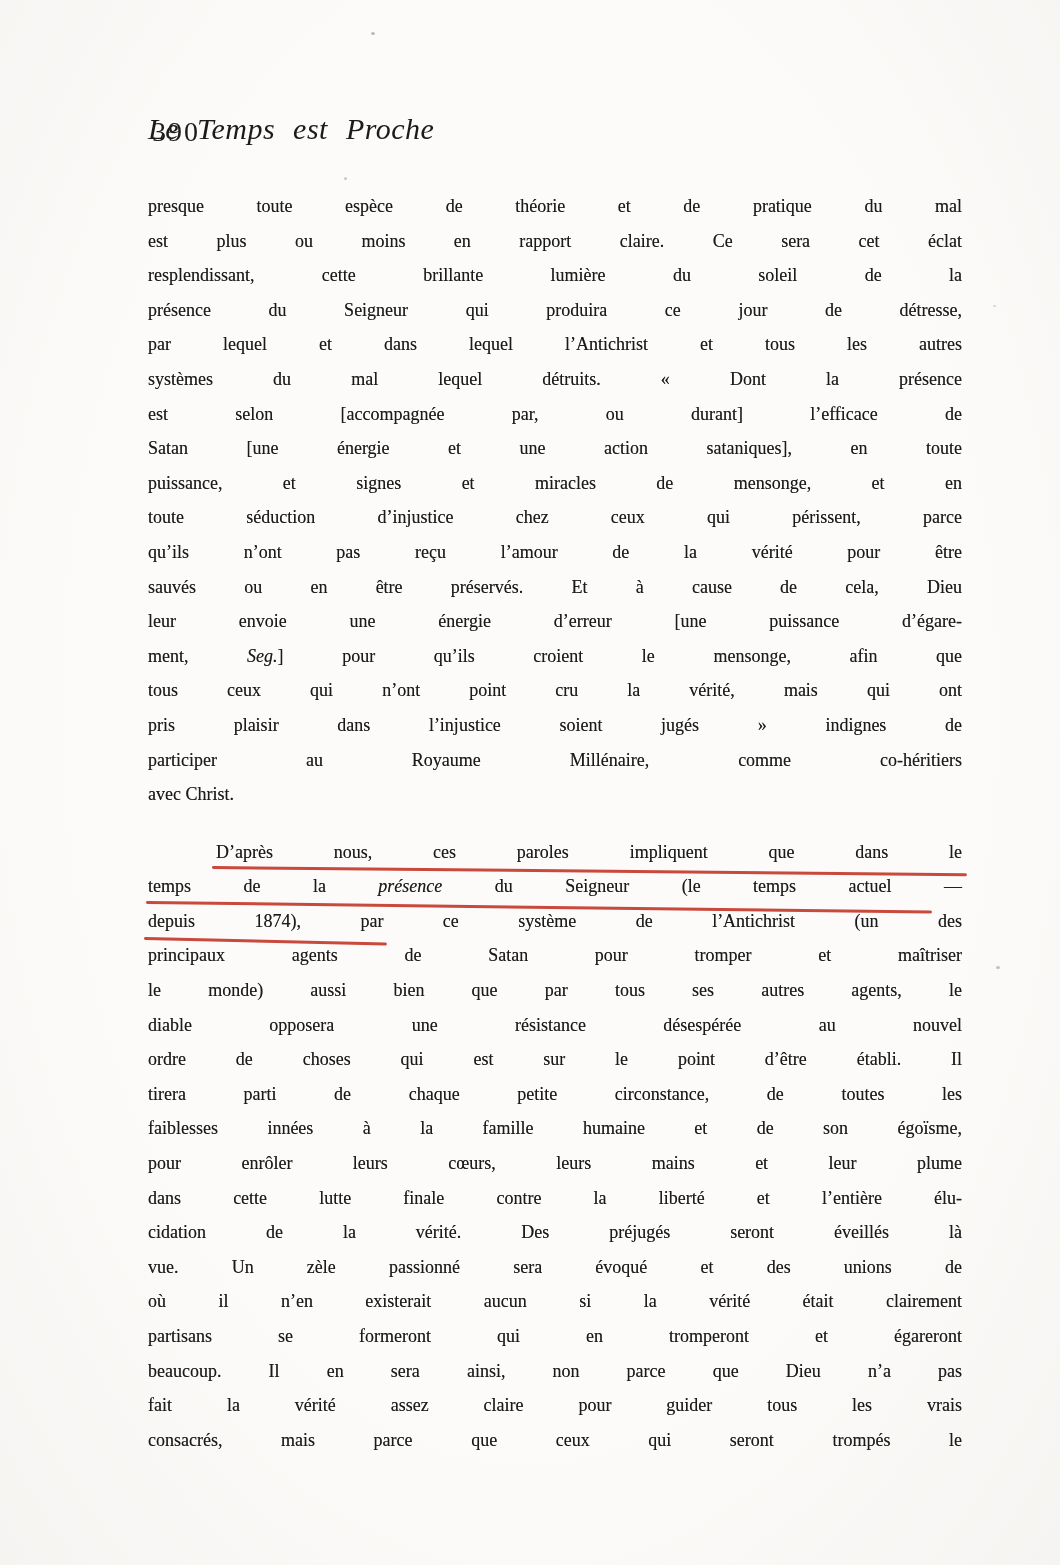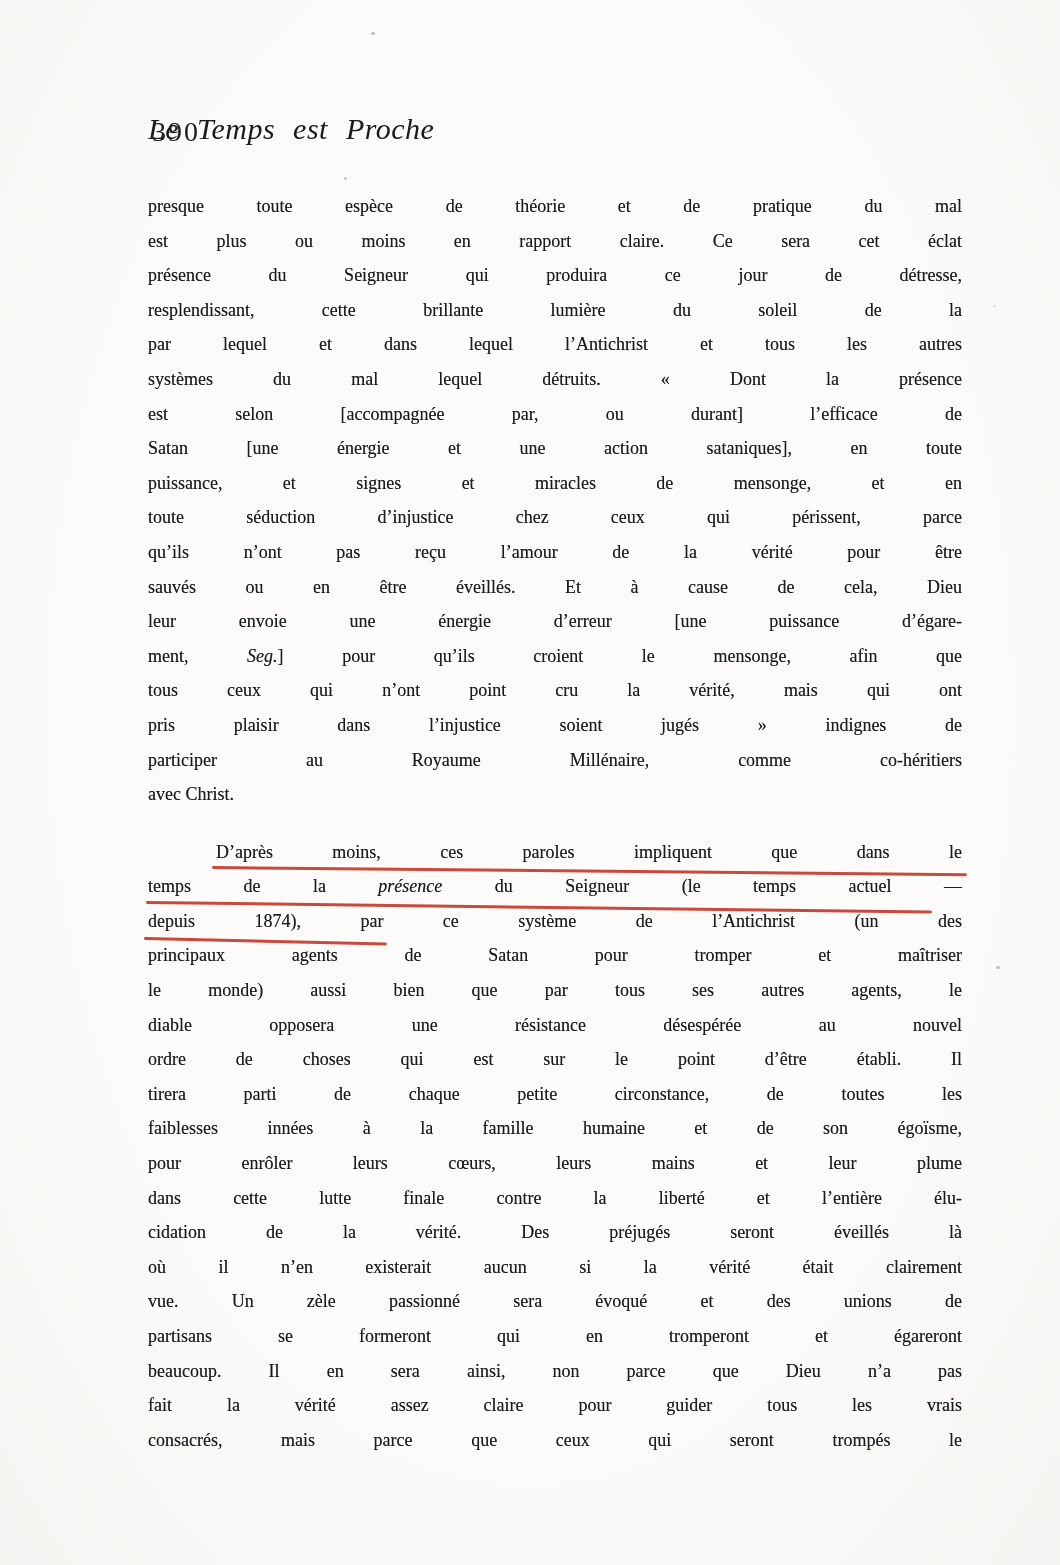--- a/index.html
+++ b/index.html
@@ -98,48 +98,48 @@
 <div class="speck" style="left:993px; top:305px; width:3px; height:2px; opacity:0.35;"></div>
 
 <div class="page-header">
   <div class="page-number">390</div>
   <div class="running-title">Le Temps est Proche</div>
 </div>
 
 <div class="text-block" id="text-block">
     <div class="line"><span class="">presque toute espèce de théorie et de pratique du mal</span></div>
     <div class="line"><span class="">est plus ou moins en rapport claire. Ce sera cet éclat</span></div>
+    <div class="line"><span class="">resplendissant, cette brillante lumière du soleil de la</span></div>
     <div class="line"><span class="">présence du Seigneur qui produira ce jour de détresse,</span></div>
-    <div class="line"><span class="">resplendissant, cette brillante lumière du soleil de la</span></div>
     <div class="line"><span class="">par lequel et dans lequel l’Antichrist et tous les autres</span></div>
     <div class="line"><span class="">systèmes du mal lequel détruits. « Dont la présence</span></div>
     <div class="line"><span class="">est selon [accompagnée par, ou durant] l’efficace de</span></div>
     <div class="line"><span class="">Satan [une énergie et une action sataniques], en toute</span></div>
     <div class="line"><span class="">puissance, et signes et miracles de mensonge, et en</span></div>
     <div class="line"><span class="">toute séduction d’injustice chez ceux qui périssent, parce</span></div>
     <div class="line"><span class="">qu’ils n’ont pas reçu l’amour de la vérité pour être</span></div>
-    <div class="line"><span class="">sauvés ou en être éveillés. Et à cause de cela, Dieu</span></div>
+    <div class="line"><span class="">sauvés ou en être préservés. Et à cause de cela, Dieu</span></div>
     <div class="line"><span class="">leur envoie une énergie d’erreur [une puissance d’égare-</span></div>
     <div class="line"><span class="">ment, </span><span class="it">Seg.</span><span class="">] pour qu’ils croient le mensonge, afin que</span></div>
     <div class="line"><span class="">tous ceux qui n’ont point cru la vérité, mais qui ont</span></div>
     <div class="line"><span class="">pris plaisir dans l’injustice soient jugés » indignes de</span></div>
     <div class="line"><span class="">participer au Royaume Millénaire, comme co-héritiers</span></div>
     <div class="line no-just"><span class="">avec Christ.</span></div>
     <div class="para-gap"></div>
-    <div class="line" style="padding-left: 68px;"><span class="">D’après moins, ces paroles impliquent que dans le</span><div class="redline" style="left: 64px; width: 755px; top: 31px; transform: rotate(0.55deg); background: rgb(196, 58, 43);"></div></div>
+    <div class="line" style="padding-left: 68px;"><span class="">D’après nous, ces paroles impliquent que dans le</span><div class="redline" style="left: 64px; width: 755px; top: 31px; transform: rotate(0.55deg); background: rgb(196, 58, 43);"></div></div>
     <div class="line"><span class="">temps de la </span><span class="it">présence</span><span class=""> du Seigneur (le temps actuel —</span><div class="redline" style="left: -2px; width: 786px; top: 31.5px; transform: rotate(0.7deg); background: rgb(196, 58, 43);"></div></div>
     <div class="line"><span class="">depuis 1874), par ce système de l’Antichrist (un des</span><div class="redline" style="left: -4px; width: 243px; top: 33px; transform: rotate(1.3deg); background: rgb(196, 58, 43);"></div></div>
     <div class="line"><span class="">principaux agents de Satan pour tromper et maîtriser</span></div>
     <div class="line"><span class="">le monde) aussi bien que par tous ses autres agents, le</span></div>
     <div class="line"><span class="">diable opposera une résistance désespérée au nouvel</span></div>
     <div class="line"><span class="">ordre de choses qui est sur le point d’être établi. Il</span></div>
     <div class="line"><span class="">tirera parti de chaque petite circonstance, de toutes les</span></div>
     <div class="line"><span class="">faiblesses innées à la famille humaine et de son égoïsme,</span></div>
     <div class="line"><span class="">pour enrôler leurs cœurs, leurs mains et leur plume</span></div>
     <div class="line"><span class="">dans cette lutte finale contre la liberté et l’entière élu-</span></div>
     <div class="line"><span class="">cidation de la vérité. Des préjugés seront éveillés là</span></div>
+    <div class="line"><span class="">vue. Un zèle passionné sera évoqué et des unions de</span></div>
     <div class="line"><span class="">où il n’en existerait aucun si la vérité était clairement</span></div>
-    <div class="line"><span class="">vue. Un zèle passionné sera évoqué et des unions de</span></div>
     <div class="line"><span class="">partisans se formeront qui en tromperont et égareront</span></div>
     <div class="line"><span class="">beaucoup. Il en sera ainsi, non parce que Dieu n’a pas</span></div>
     <div class="line"><span class="">fait la vérité assez claire pour guider tous les vrais</span></div>
     <div class="line"><span class="">consacrés, mais parce que ceux qui seront trompés le</span></div>
   </div>
 
 </body></html>

